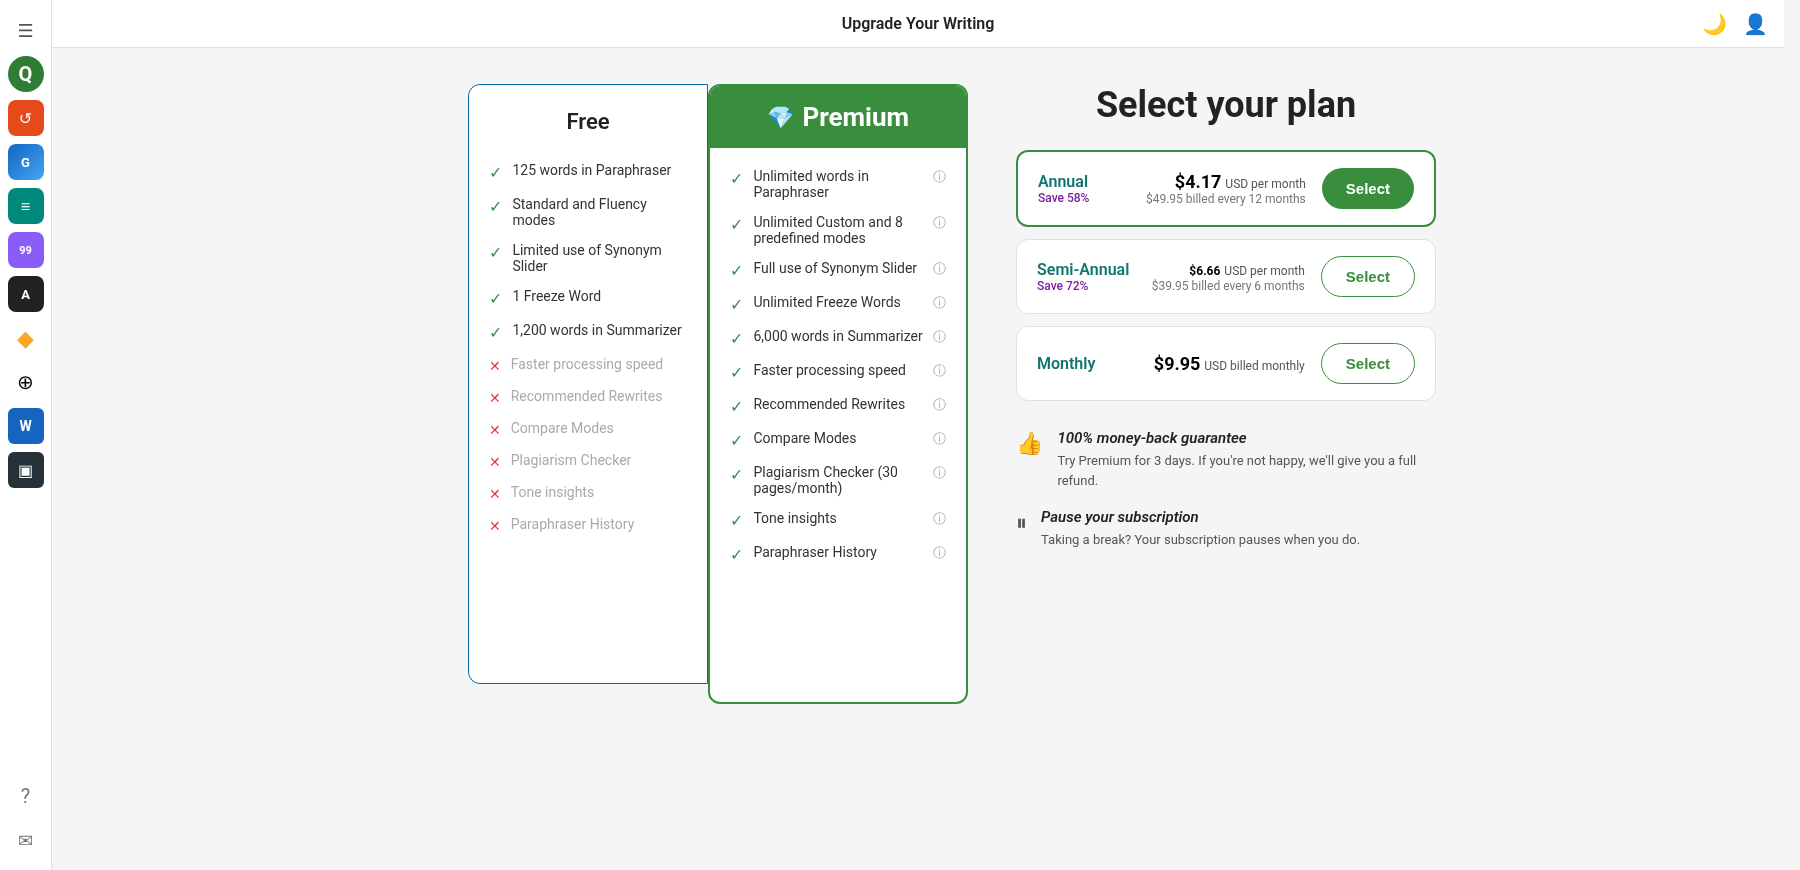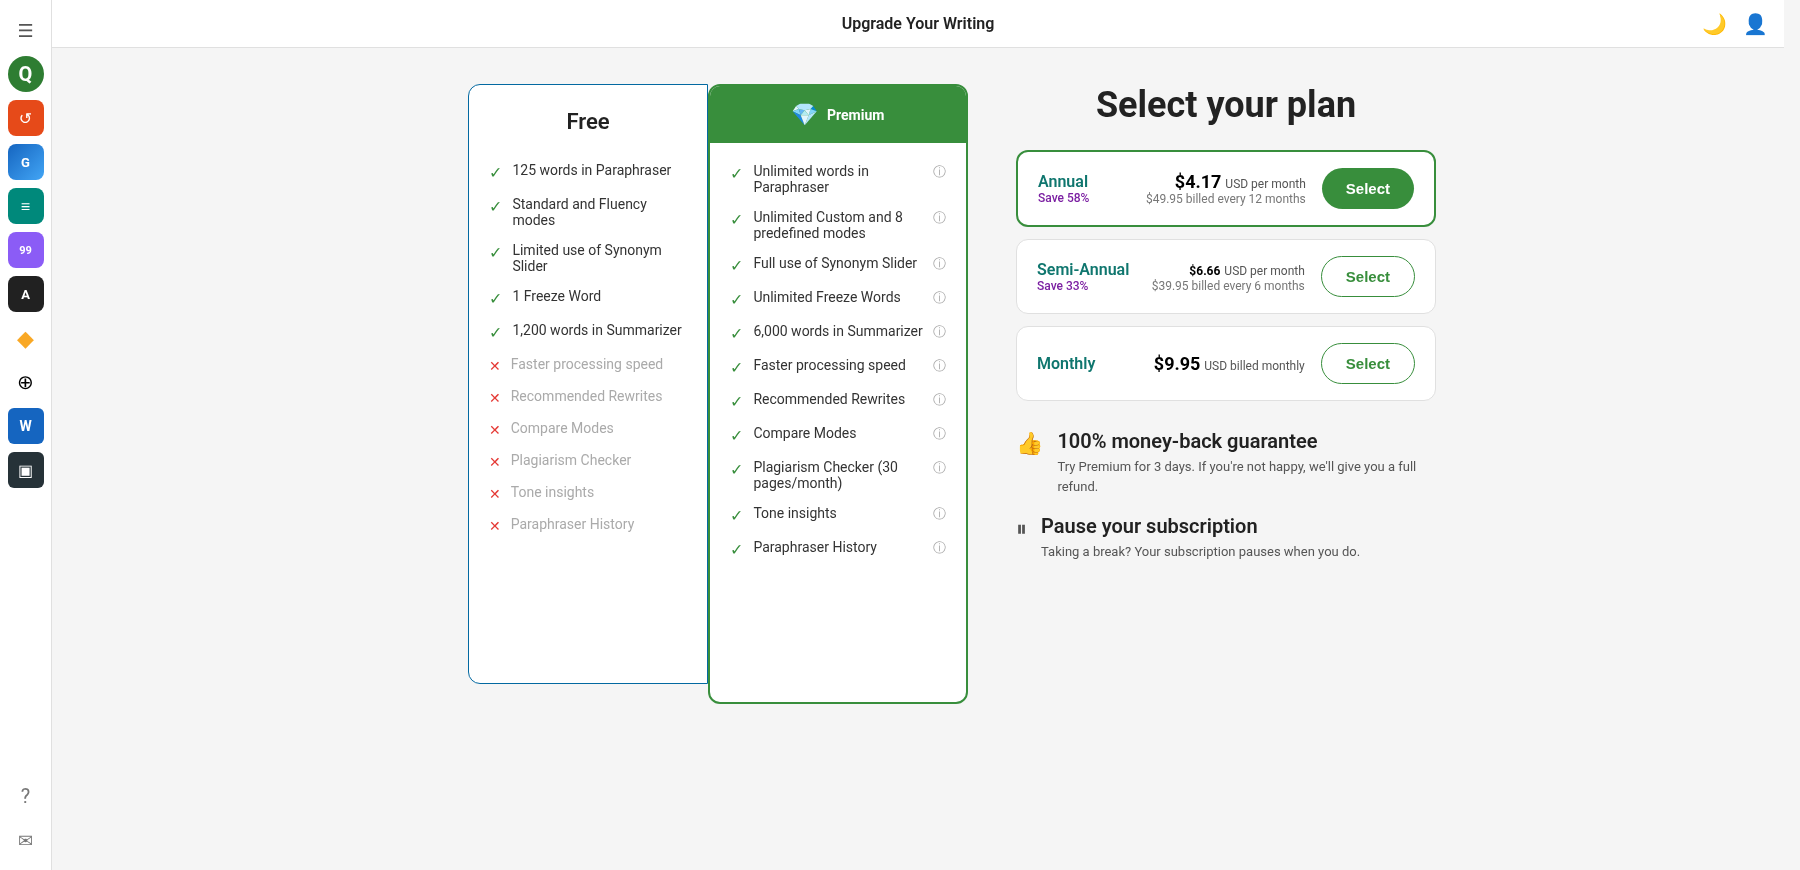--- a/index.html
+++ b/index.html
@@ -96,21 +96,21 @@
     .premium-header {
       background: #388e3c;
       border-radius: 10px 10px 0 0;
       padding: 16px 20px;
       display: flex;
       align-items: center;
       justify-content: center;
       gap: 8px;
       margin-bottom: 20px;
     }
-    .premium-title { font-size: 14px; font-weight: 700; color: #fff; }
+    .premium-title { font-size: 26px; font-weight: 700; color: #fff; }
     .premium-diamond { font-size: 22px; }
     .premium-body { padding: 0 20px; }
 
     
     .feature-list { list-style: none; display: flex; flex-direction: column; gap: 14px; }
     .feature-item { display: flex; align-items: flex-start; gap: 10px; font-size: 14px; color: #333; }
     .feature-item.disabled { color: #aaa; }
     .check-icon { color: #388e3c; font-size: 16px; margin-top: 1px; flex-shrink: 0; }
     .x-icon { color: #e53935; font-size: 14px; margin-top: 2px; flex-shrink: 0; }
     .info-icon { color: #aaa; font-size: 13px; margin-left: auto; flex-shrink: 0; cursor: pointer; }
@@ -157,21 +157,21 @@
       font-size: 15px;
       font-weight: 600;
       cursor: pointer;
       white-space: nowrap;
     }
 
     
     .perks { display: flex; flex-direction: column; gap: 18px; }
     .perk-item { display: flex; align-items: flex-start; gap: 14px; }
     .perk-icon { font-size: 22px; color: #555; margin-top: 2px; flex-shrink: 0; }
-    .perk-title { font-size: 20px; font-weight: 600; color: #222; margin-bottom: 4px; }
+    .perk-title { font-size: 15px; font-weight: 600; color: #222; margin-bottom: 4px; font-style: italic; }
     .perk-desc { font-size: 13px; color: #555; line-height: 1.5; }
 
     .logo-area { display: flex; align-items: center; gap: 6px; cursor: pointer; }
   </style>
 </head>
 <body>
 
 <div class="sidebar">
   <div class="sidebar-icon menu">☰</div>
   <div class="logo-area">
@@ -333,21 +333,21 @@
         <div class="plan-price-block">
           <div><span style="font-size:18px;font-weight:700;">$4.17</span> <span style="font-size:12px;color:#555;">USD per month</span></div>
           <div class="plan-price-sub">$49.95 billed every 12 months</div>
         </div>
         <button class="select-btn">Select</button>
       </div>
 
       <div class="plan-option">
         <div class="plan-option-info">
           <div class="plan-option-name">Semi-Annual</div>
-          <div class="plan-option-save">Save 33%</div>
+          <div class="plan-option-save">Save 72%</div>
         </div>
         <div class="plan-price-block">
           <div><span style="font-size:12px;font-weight:700;">$6.66</span> <span style="font-size:12px;color:#555;">USD per month</span></div>
           <div class="plan-price-sub">$39.95 billed every 6 months</div>
         </div>
         <button class="select-btn-outline">Select</button>
       </div>
 
       <div class="plan-option">
         <div class="plan-option-info">

